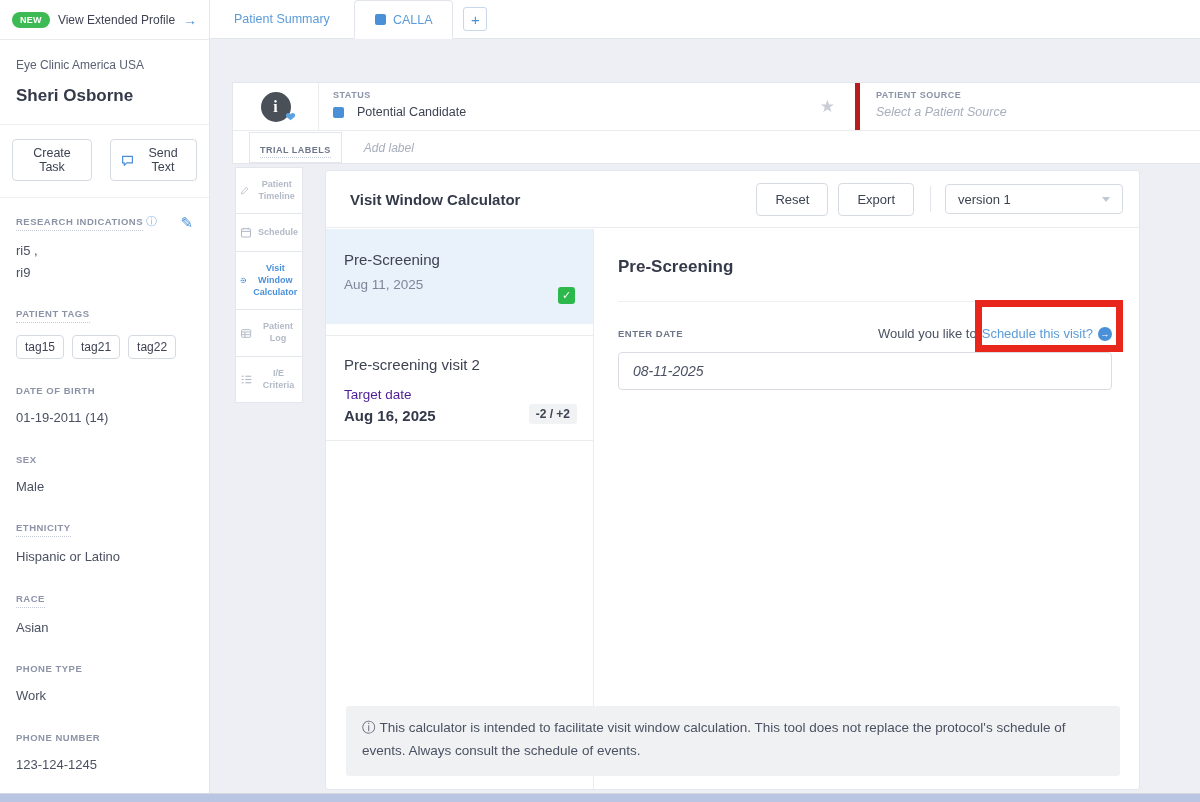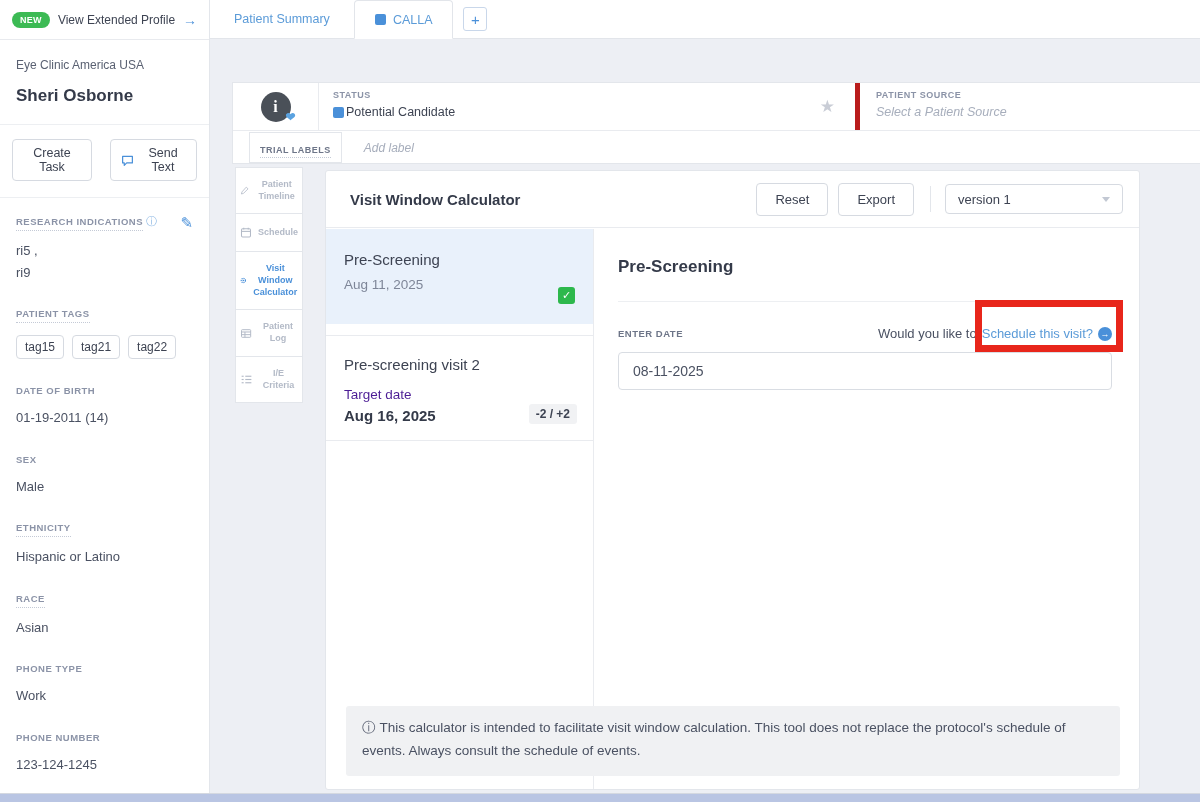--- a/index.html
+++ b/index.html
@@ -42,21 +42,21 @@
   .main-bg { position:absolute; left:210px; top:39px; right:0; height:754px; background:#edeff4; }
 
   
   .status-wrap { position:absolute; left:232px; top:82px; right:0; height:82px; background:#fff; border:1px solid #e3e6eb; border-right:none; z-index:3; }
   .status-row { height:48px; border-bottom:1px solid #e9ebef; display:flex; }
   .icon-cell { width:86px; border-right:1px solid #e9ebef; display:flex; align-items:center; justify-content:center; }
   .avatar { width:30px; height:30px; background:#4a5058; border-radius:50%; color:#fff; font-weight:700; font-family:"Liberation Serif", serif; display:flex; align-items:center; justify-content:center; position:relative; font-size:16px; }
   .avatar .heart { position:absolute; right:-5px; bottom:-3px; color:#5aa2e0; font-size:12px; }
   .status-cell { flex:1; padding:7px 14px; position:relative; cursor:pointer; }
   .cell-label { font-size:9px; font-weight:700; color:#8b93a7; letter-spacing:.5px; }
-  .status-value { display:flex; align-items:center; gap:2px; font-size:12.5px; color:#3d4352; margin-top:5px; }
+  .status-value { display:flex; align-items:center; gap:13px; font-size:12.5px; color:#3d4352; margin-top:5px; }
   .star { position:absolute; right:20px; top:13px; color:#c9cdd6; font-size:17px; cursor:pointer; }
   .source-cell { width:345px; border-left:5px solid #b91c1c; padding:7px 16px; cursor:pointer; }
   .placeholder { font-size:12.5px; color:#a7aebc; font-style:italic; margin-top:5px; }
   .labels-row { height:33px; display:flex; align-items:center; padding-left:16px; gap:22px; }
   .trial-labels-box { border:1px solid #e3e6eb; background:#fff; padding:6px 10px 5px; }
   .trial-labels-text { font-size:9px; font-weight:700; color:#6d7588; letter-spacing:.5px; border-bottom:1px dotted #c4cad6; padding-bottom:2px; }
   .add-label { font-size:12px; color:#a7aebc; font-style:italic; cursor:text; }
 
   
   .nav-tabs { position:absolute; left:235px; top:167px; width:68px; z-index:3; }
@@ -87,21 +87,21 @@
   .window-badge { position:absolute; right:16px; bottom:16px; background:#f1f2f4; border-radius:3px; padding:3px 7px; font-size:12px; font-weight:700; color:#3d4352; }
 
   .visit-detail { flex:1; padding:28px 30px 0 24px; position:relative; }
   .detail-heading { font-size:17px; font-weight:700; color:#343a49; }
   .detail-hr { border:none; border-top:1px solid #edeff2; margin:24px 0 0; }
   .date-row { display:flex; align-items:center; justify-content:space-between; margin-top:24px; }
   .enter-date-label { font-size:9.5px; font-weight:700; color:#6d7588; letter-spacing:.5px; }
   .schedule-prompt { font-size:13px; color:#4a5162; display:flex; align-items:center; gap:5px; white-space:nowrap; }
   .schedule-link { color:#5b9bd8; cursor:pointer; display:inline-flex; align-items:center; gap:5px; }
   .arrow-circle { width:14px; height:14px; border-radius:50%; background:#4a90d9; color:#fff; font-size:9px; display:inline-flex; align-items:center; justify-content:center; }
-  .date-input { margin-top:11px; width:494px; height:38px; border:1px solid #d9dde3; border-radius:4px; font-size:14px; color:#4a5162; padding:0 14px; background:#fff; font-family:"Liberation Sans", sans-serif; }
+  .date-input { margin-top:11px; width:494px; height:38px; border:1px solid #d9dde3; border-radius:4px; font-size:14px; color:#4a5162; padding:0 14px; background:#fff; font-family:"Liberation Sans", sans-serif;font-style:italic; }
 
   .disclaimer { position:absolute; left:20px; right:19px; bottom:13px; background:#f0f1f3; border-radius:3px; padding:11px 16px 13px; font-size:13.5px; color:#4a5162; line-height:1.7; }
   .disc-icon { font-style:normal; margin-right:4px; color:#5a6172; }
 
   
   .red-annotation { position:absolute; left:975px; top:300px; width:148px; height:52px; border:7px solid #e8261b; z-index:50; pointer-events:none; }
 
   
   .bottom-bar { position:absolute; left:0; bottom:0; width:100%; height:9px; background:#b9c5e3; border-top:1px solid #d4d8e0; z-index:6; }
 </style>

